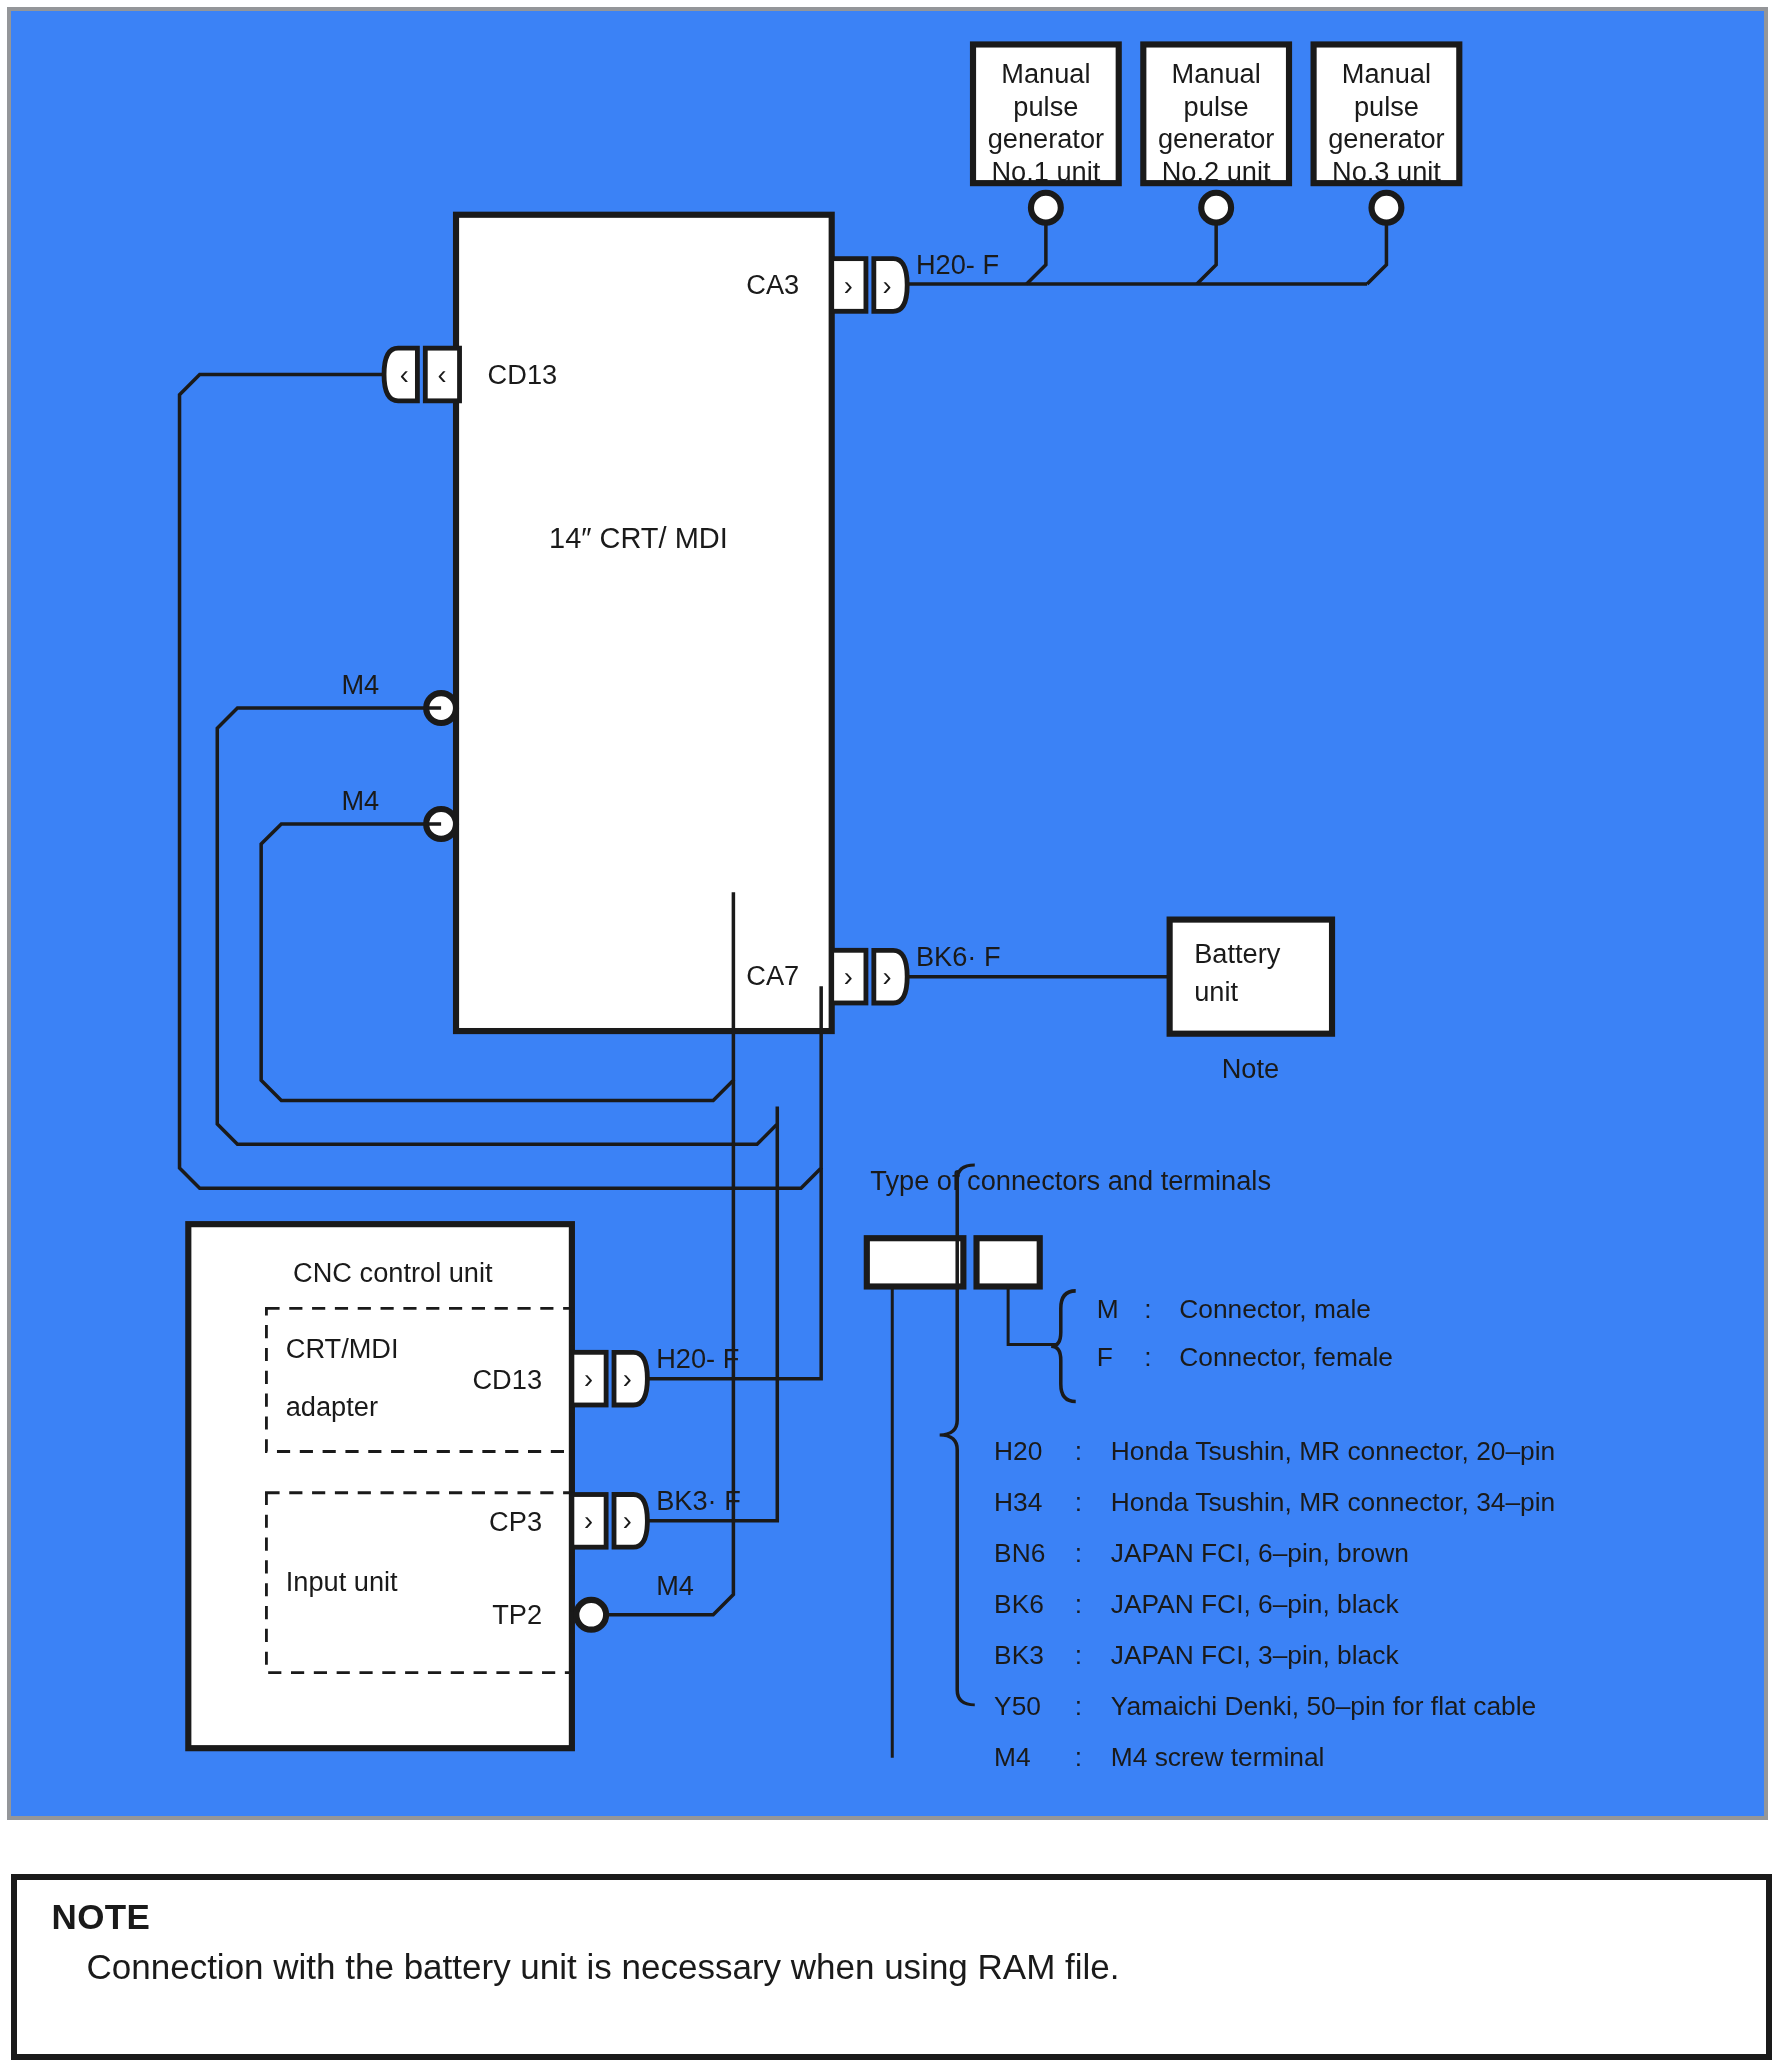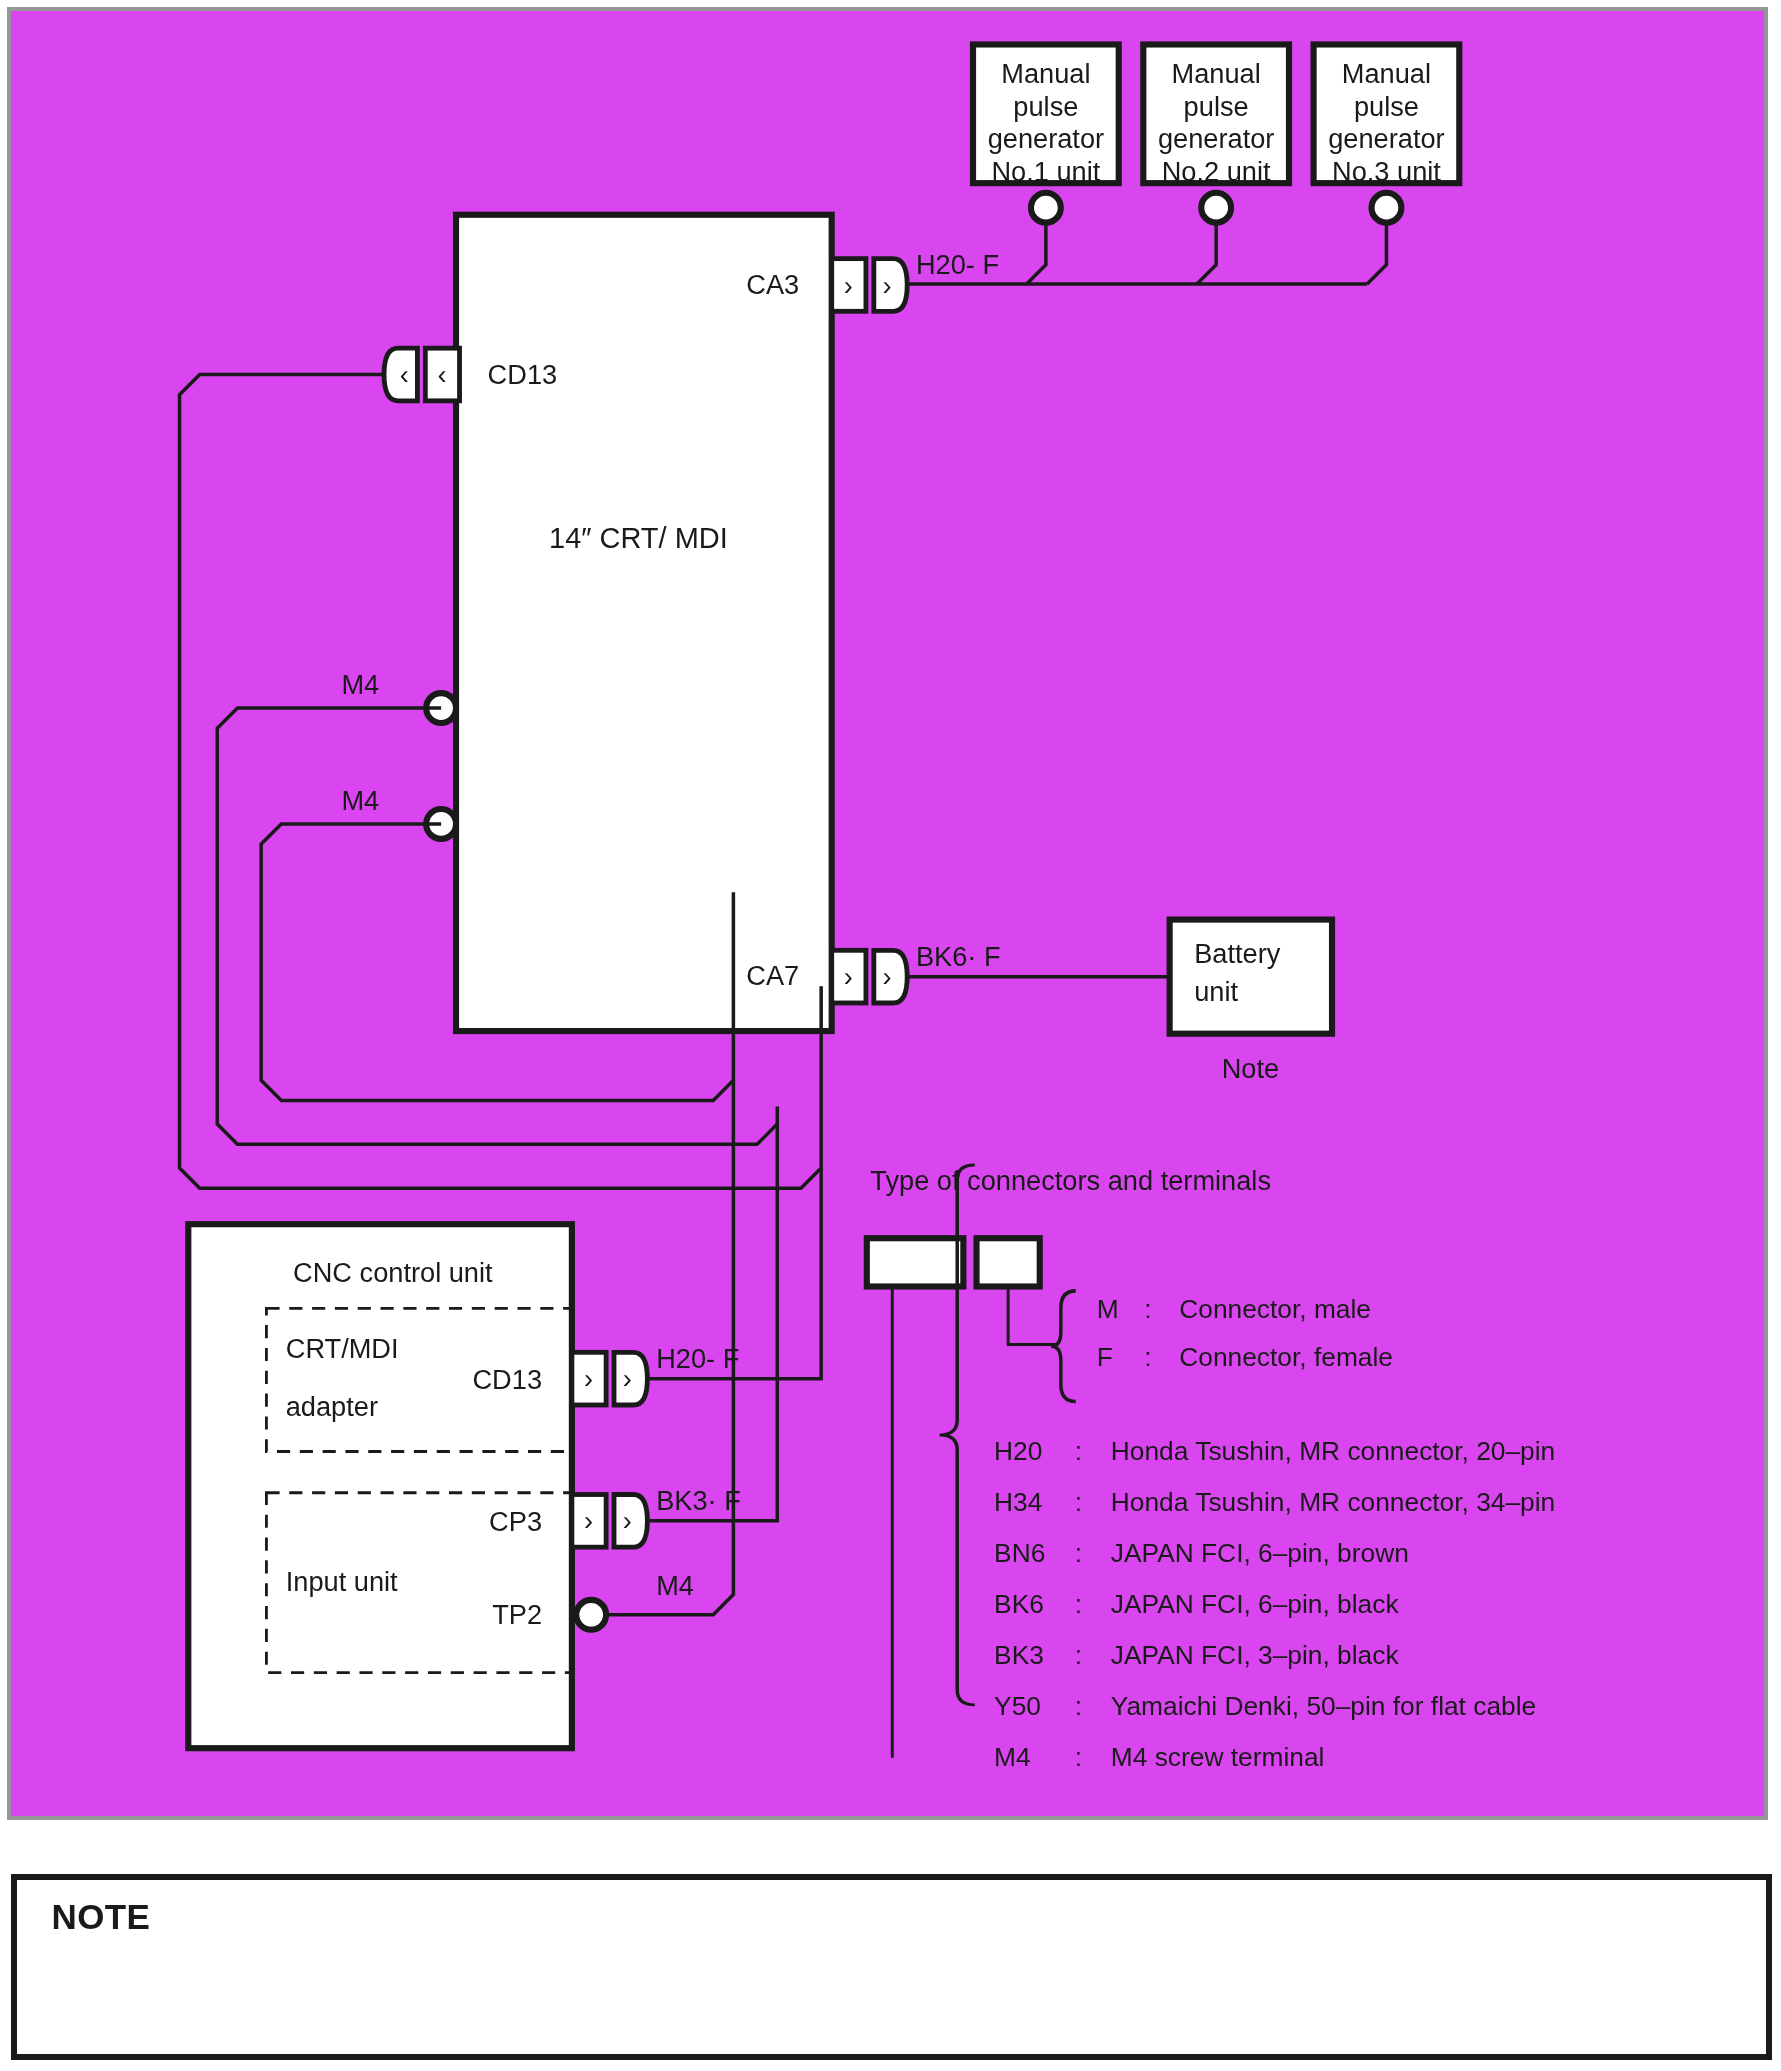--- a/index.html
+++ b/index.html
@@ -22,21 +22,21 @@
   }
   
   #diagram-frame {
     position: absolute;
     left: 7px;
     top: 7px;
     width: 1761px;
     height: 1813px;
     border: 4.4px solid #949699;
     box-sizing: border-box;
-    background: #d946ef;
+    background: #3b82f6;
   }
   #diagram-svg {
     position: absolute;
     left: 0;
     top: 0;
   }
   
   #note-box {
     position: absolute;
     left: 10.5px;
@@ -280,16 +280,17 @@
           <text class="t-leg" x="1212" y="1999">:</text>
           <text class="t-leg" x="1253" y="1999">M4 screw terminal</text>
         </g>
       </g>
 
     </svg>
   </div>
 
   <div id="note-box">
     <div id="note-title">NOTE</div>
+    <div class="note-line">Connection with the battery unit is necessary when using RAM file.</div>
   </div>
 
 </div>
 
 
 </body></html>

